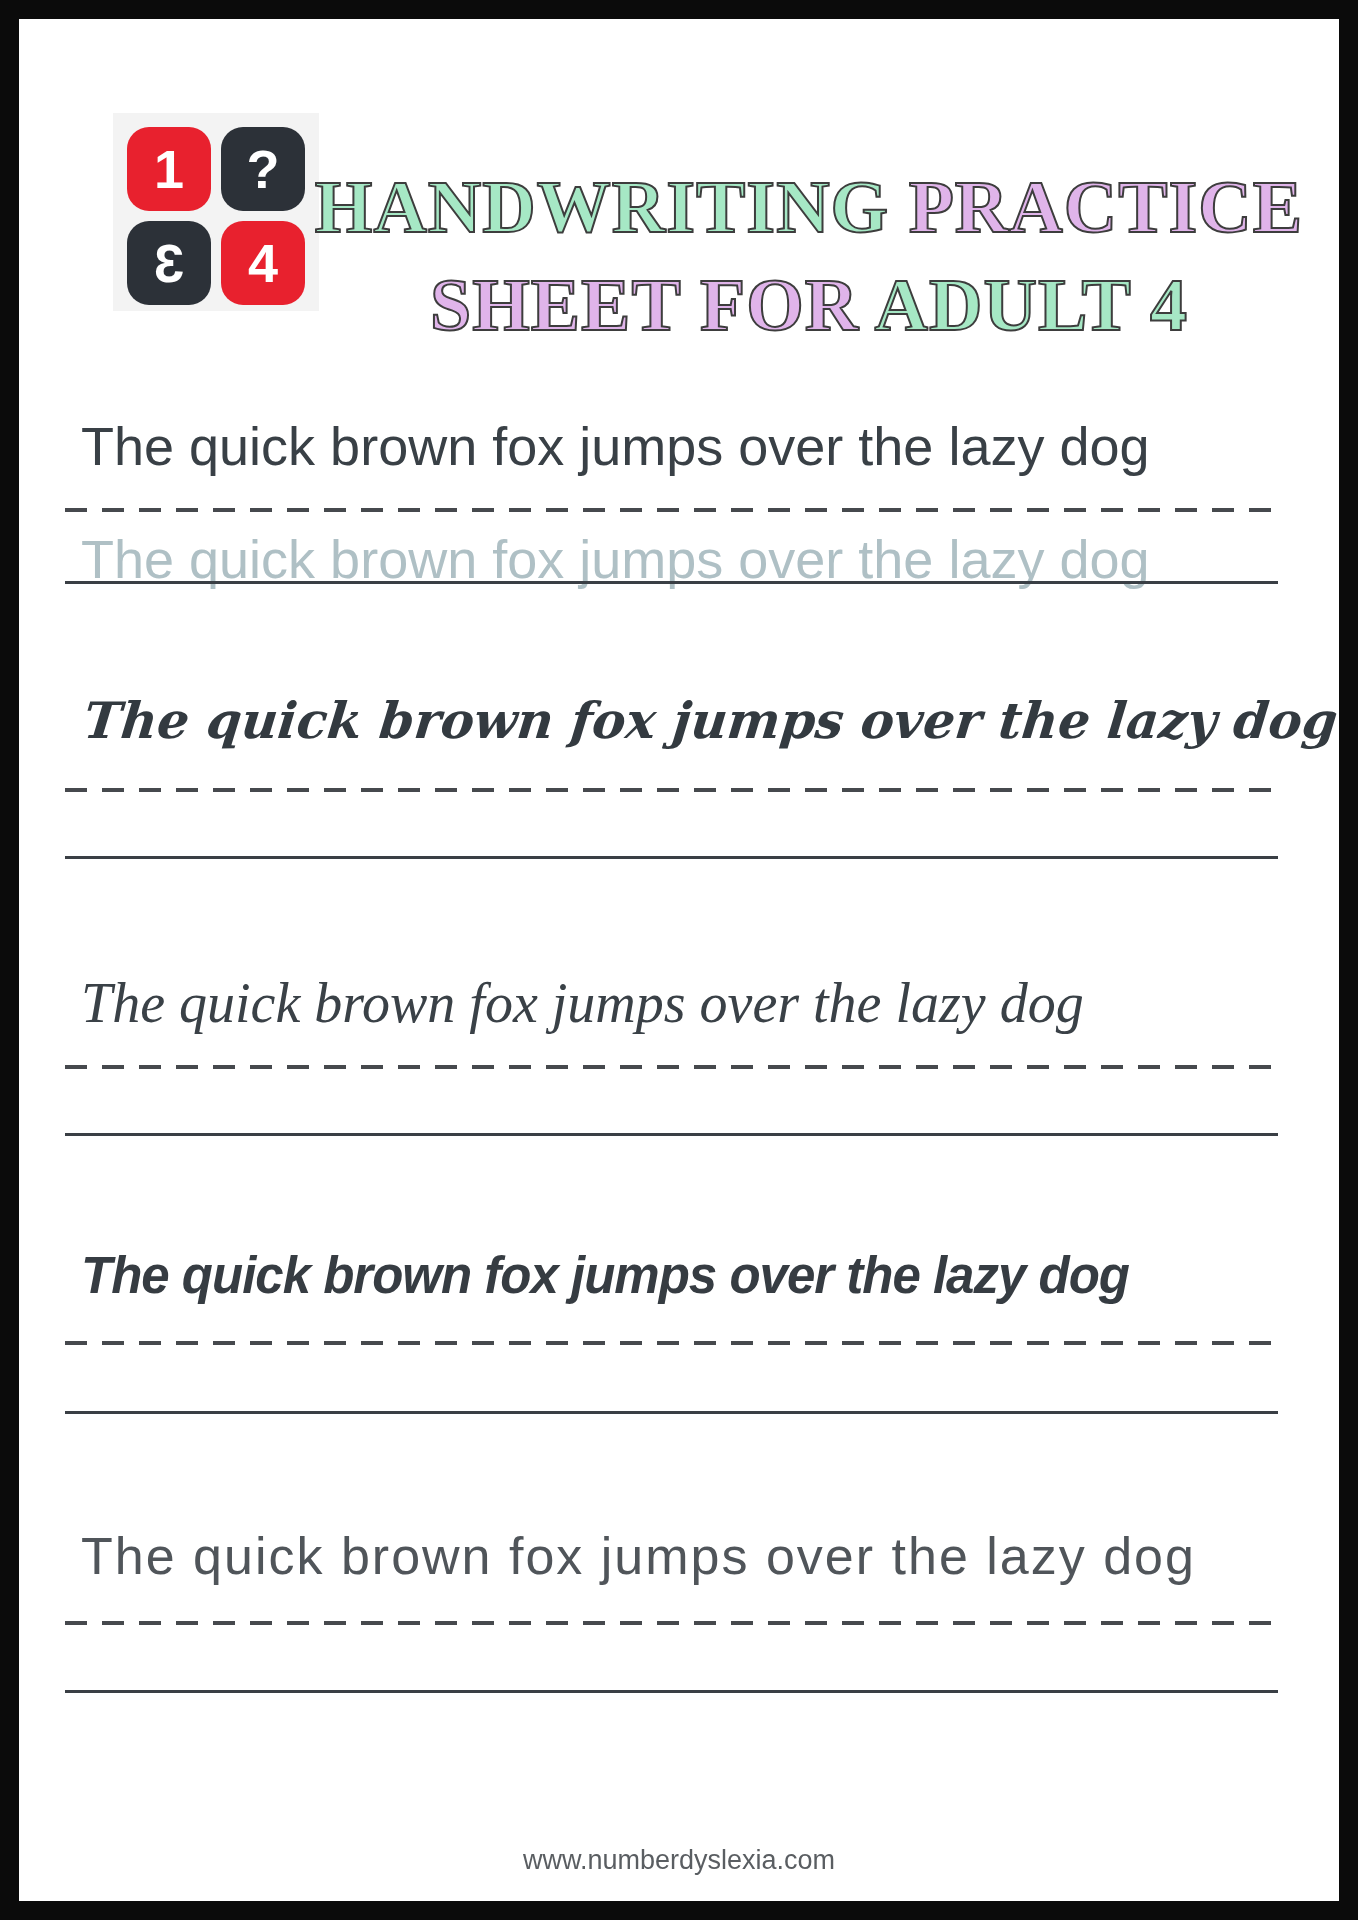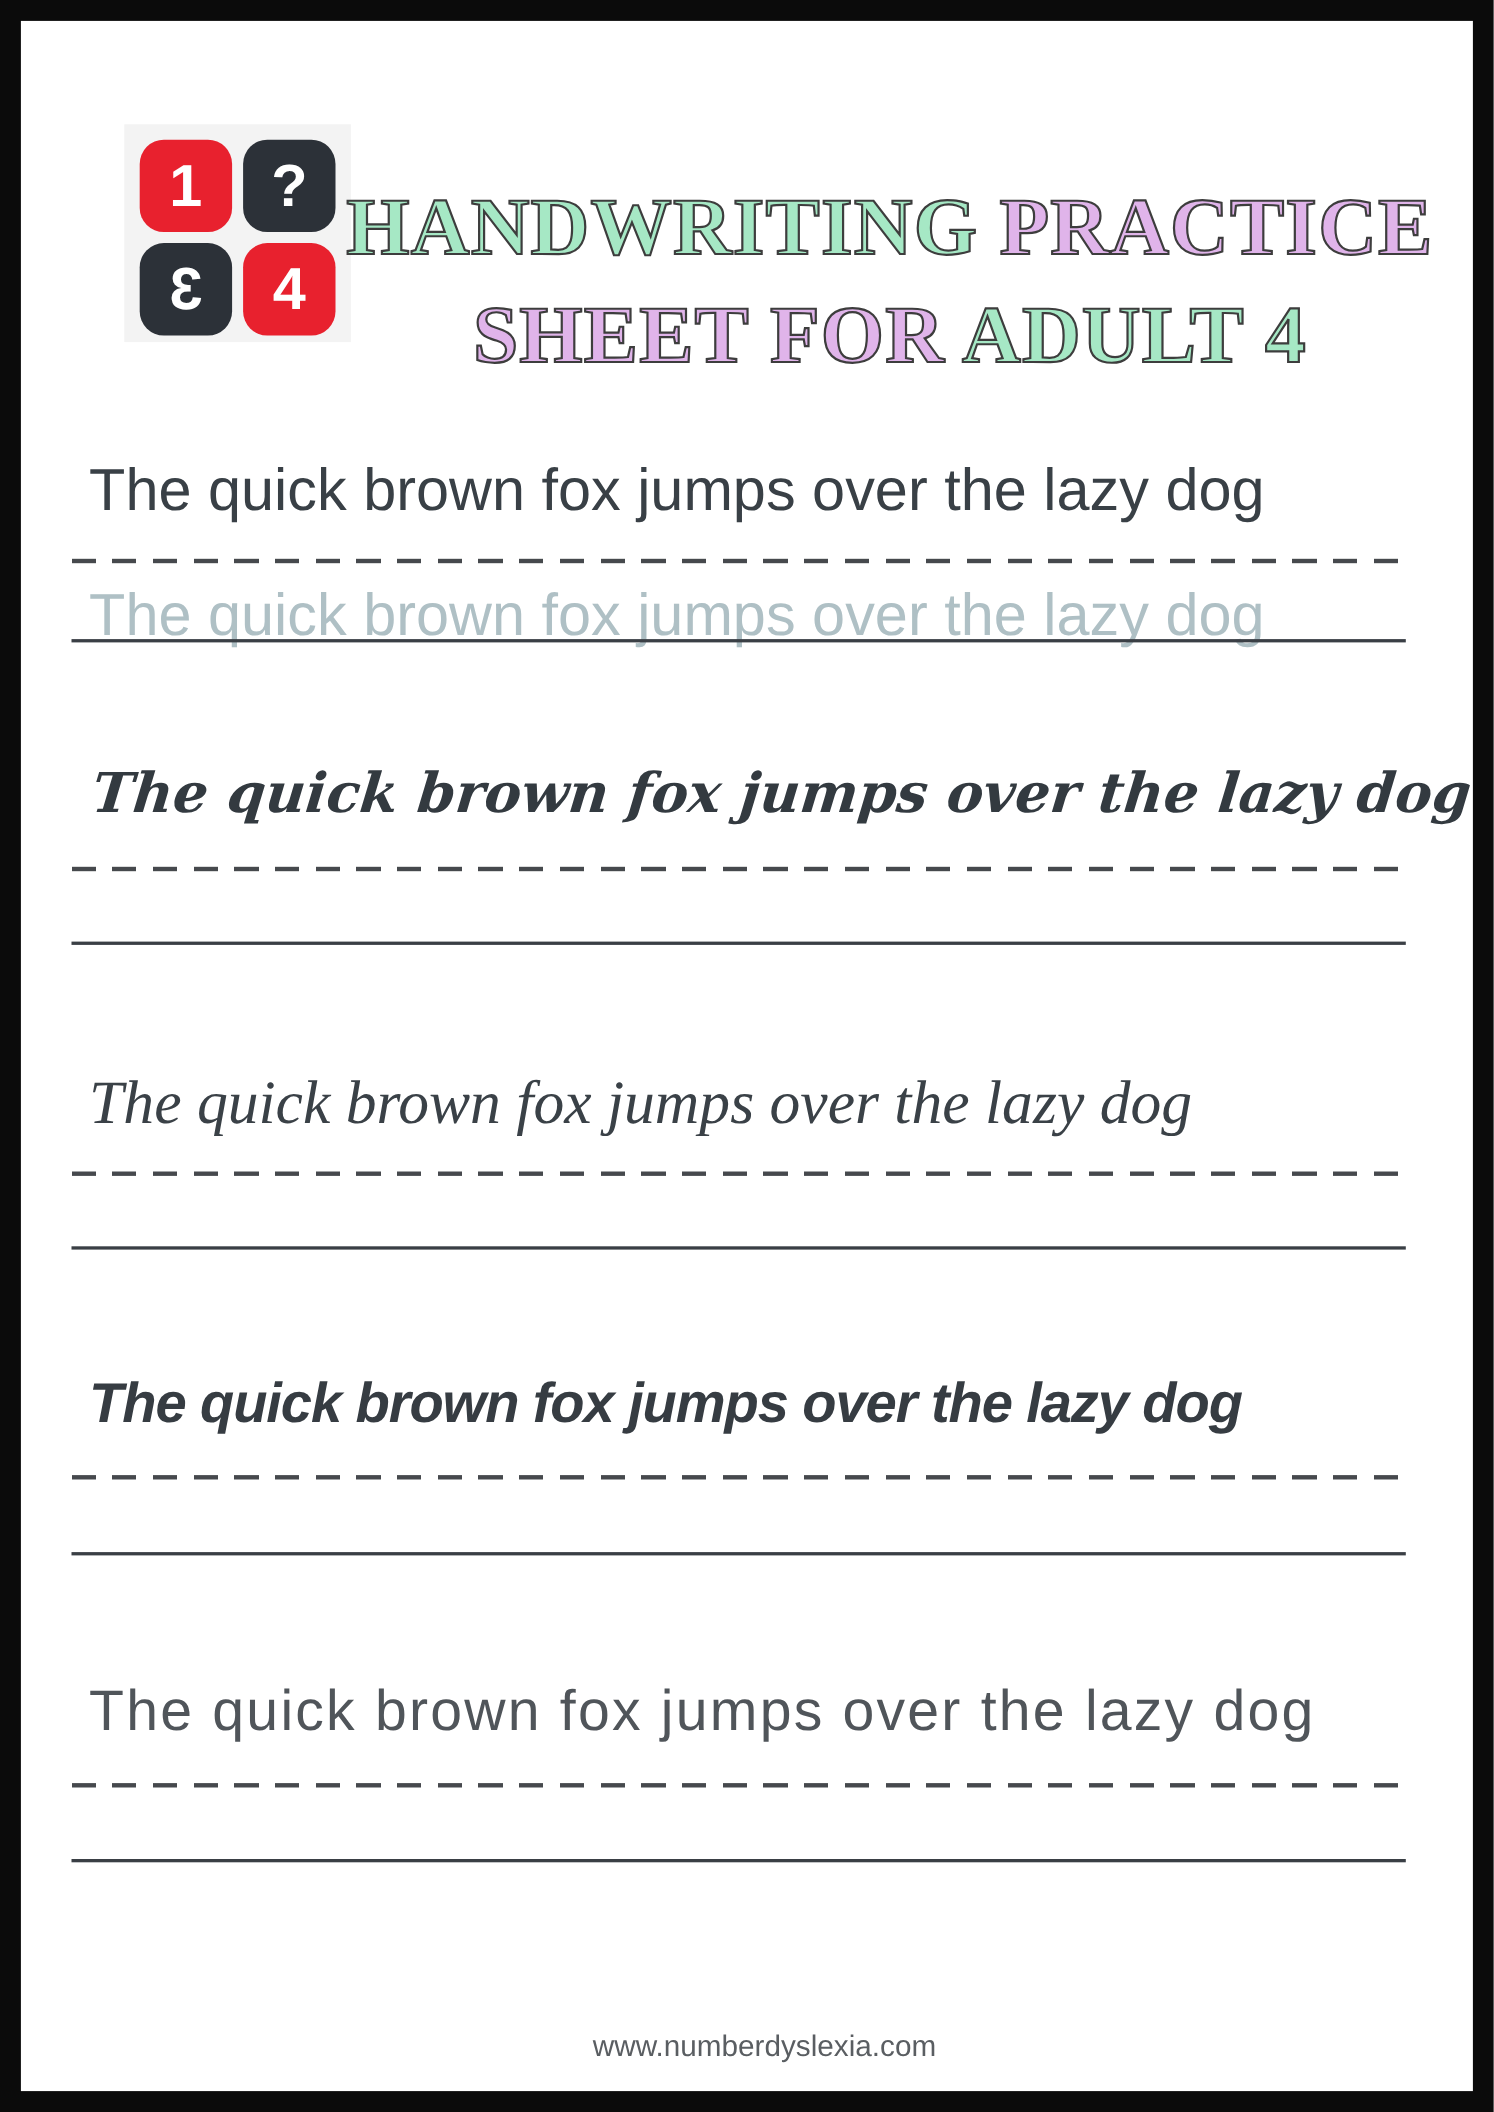--- a/index.html
+++ b/index.html
@@ -117,21 +117,21 @@
   .solid-rule {
     position: absolute;
     left: 46px;
     width: 1213px;
     height: 3px;
     background: #3a3f45;
   }
   
   .footer {
     position: absolute;
-    left: 16px; top: 1826px;
+    left: 0; top: 1826px;
     width: 100%;
     text-align: center;
     font-family: "Liberation Sans", sans-serif;
     font-size: 27px;
     color: #5a5e62;
   }
 </style>
 </head>
 <body>
 

